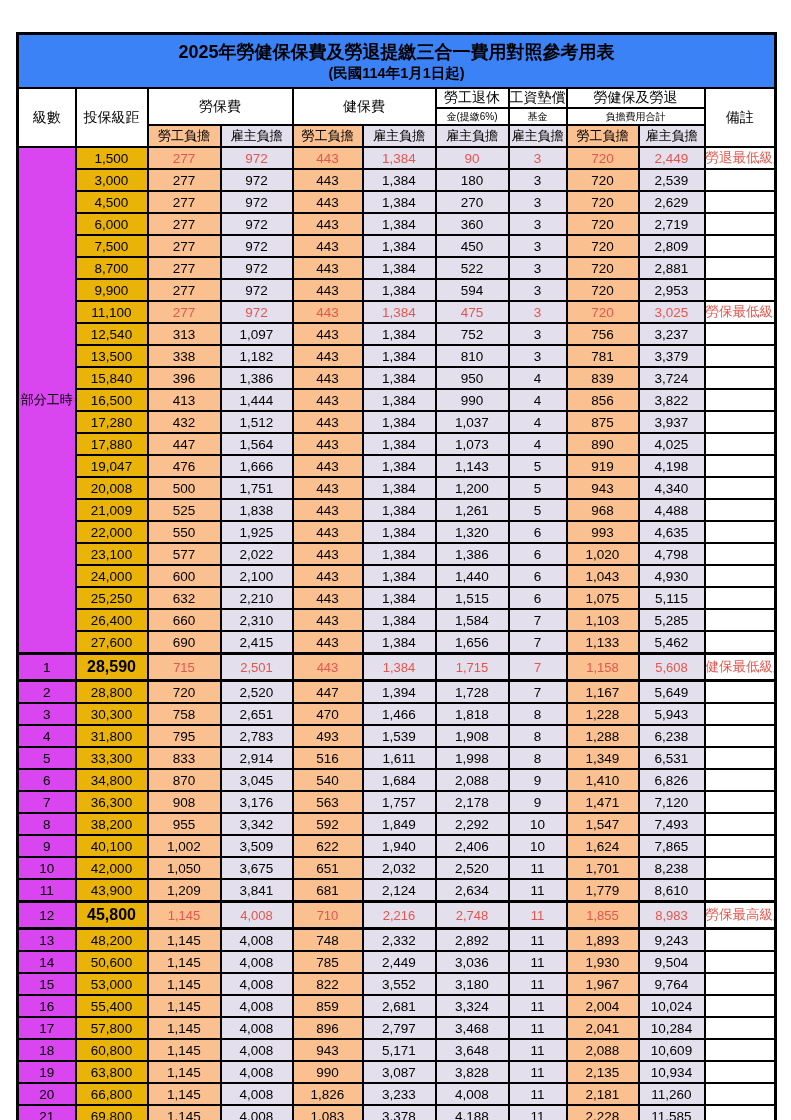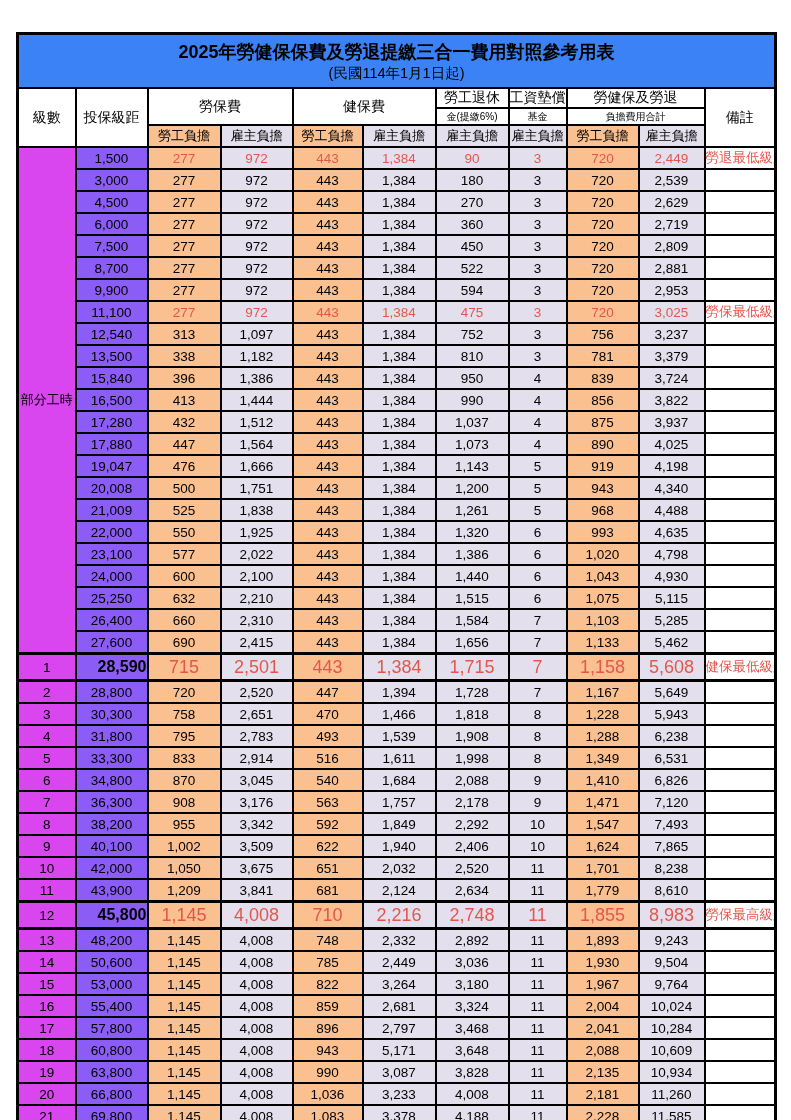--- a/index.html
+++ b/index.html
@@ -26,40 +26,40 @@
     border: 2px solid #000;
     text-align: center;
     vertical-align: middle;
     padding: 0;
     overflow: hidden;
     white-space: nowrap;
   }
   
   .title-cell { height: 52px; background: #3b82f6; }
   .title-line { font-size: 18px; font-weight: 700; line-height: 1.45; }
-  .subtitle-line { font-size: 14.5px; font-weight: 400; line-height: 1.2; }
+  .subtitle-line { font-size: 14.5px; font-weight: 700; line-height: 1.2; }
   
   .hA th { height: 15px; font-size: 14px; font-weight: 400; }
   .hB th { height: 15px; font-size: 10px; font-weight: 400; }
   .hC th { height: 20px; font-size: 13px; font-weight: 400; }
   .group-head { font-size: 14px; font-weight: 400; margin-left: 24px; }
   
   .emp { background: #FAC090; }
   .er  { background: #E4DFEC; }
   
   .ref-table tbody td { height: 20px; font-size: 13.5px; }
   td.level-cell { background: #d946ef; font-size: 13.5px; }
   td.level-cell.merged { font-size: 13px; letter-spacing: 0; }
-  td.bracket-cell { background: #8b5cf6; font-weight: 400; margin-top: 26px; }
+  td.bracket-cell { background: #eab308; font-weight: 400; margin-top: 26px; }
   td.note-cell { background: #fff; font-size: 10px; letter-spacing: 0; }
   tr.red-row td.emp, tr.red-row td.er { color: #E2574D; }
   tr.red-row td.note-cell { color: #E2574D; }
   tr.key-row td { border-top-width: 3px; border-bottom-width: 3px; height: 24px; }
-  tr.key-row td.bracket-cell { font-weight: 700; font-size: 16px; text-align: right; }
-  tr.key-row td.emp, tr.key-row td.er { font-size: 18px; text-align: center; }
+  tr.key-row td.bracket-cell { font-weight: 700; font-size: 16px; }
+  tr.key-row td.emp, tr.key-row td.er { font-size: 13px; text-align: center; }
 </style>
 </head>
 <body>
 
 <div class="sheet">
   <table class="ref-table">
     <colgroup>
       <col style="width:58px">
         <col style="width:72px">
       <col style="width:73px">
@@ -564,21 +564,21 @@
           <td class="emp">1,930</td>
           <td class="er">9,504</td>
           <td class="note-cell"></td>
         </tr>
         <tr>
           <td class="level-cell">15</td>
           <td class="bracket-cell">53,000</td>
           <td class="emp">1,145</td>
           <td class="er">4,008</td>
           <td class="emp">822</td>
-          <td class="er">3,264</td>
+          <td class="er">3,552</td>
           <td class="er">3,180</td>
           <td class="er">11</td>
           <td class="emp">1,967</td>
           <td class="er">9,764</td>
           <td class="note-cell"></td>
         </tr>
         <tr>
           <td class="level-cell">16</td>
           <td class="bracket-cell">55,400</td>
           <td class="emp">1,145</td>
@@ -628,21 +628,21 @@
           <td class="er">11</td>
           <td class="emp">2,135</td>
           <td class="er">10,934</td>
           <td class="note-cell"></td>
         </tr>
         <tr>
           <td class="level-cell">20</td>
           <td class="bracket-cell">66,800</td>
           <td class="emp">1,145</td>
           <td class="er">4,008</td>
-          <td class="emp">1,036</td>
+          <td class="emp">1,826</td>
           <td class="er">3,233</td>
           <td class="er">4,008</td>
           <td class="er">11</td>
           <td class="emp">2,181</td>
           <td class="er">11,260</td>
           <td class="note-cell"></td>
         </tr>
         <tr>
           <td class="level-cell">21</td>
           <td class="bracket-cell">69,800</td>

